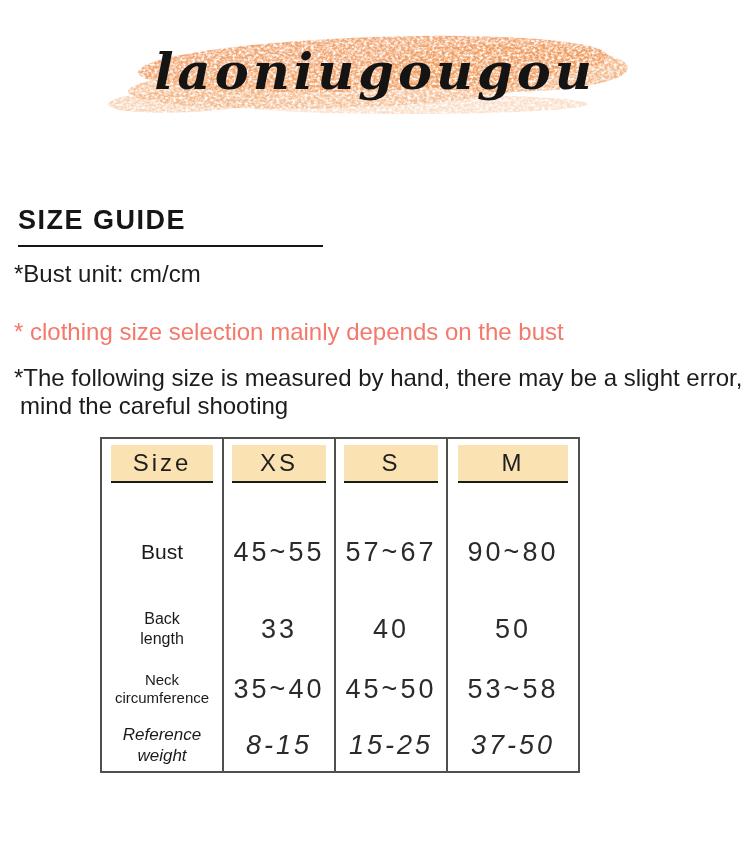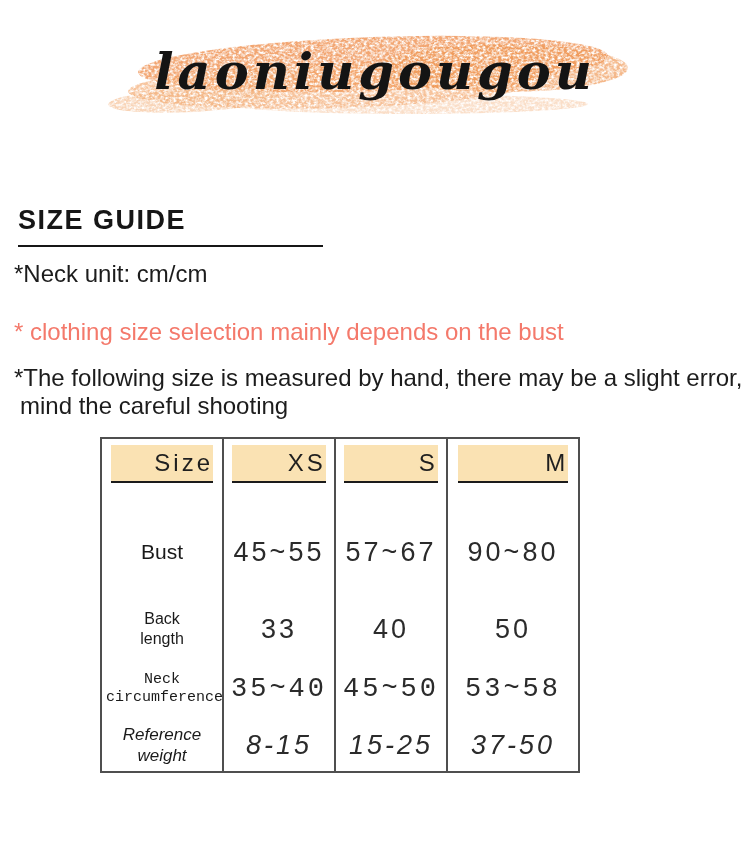--- a/index.html
+++ b/index.html
@@ -34,25 +34,25 @@
     width:478px;border:2px solid #4f4f4f;
   }
   table.size-table td{
     vertical-align:middle;text-align:center;padding:0;overflow:hidden;
   }
   table.size-table td + td{border-left:2px solid #4f4f4f;}
   col.c0{width:122px;} col.c1{width:112px;} col.c2{width:112px;} col.c3{width:132px;}
   tr.head{height:50px;}
   .hbox{
     width:85%;height:36px;margin:0 auto;background:#fae2b3;
-    border-bottom:2px solid #1b1b1b;display:flex;align-items:center;justify-content:flex-end;
+    border-bottom:2px solid #1b1b1b;display:flex;align-items:center;justify-content:center;
     font-size:24px;letter-spacing:3px;color:#1f1f1f;
   }
   tr.r0{height:112px;} tr.r0 td{padding-top:16px;}
-  tr.r1{height:58px;} tr.r2{height:62px;font-family:Liberation Mono, monospace;} tr.r3{height:52px;font-style:italic;}
+  tr.r1{height:58px;} tr.r2{height:62px;} tr.r3{height:52px;font-style:italic;}
   td.val{font-size:27px;letter-spacing:3px;color:#2b2b2b;}
   td.lbl{color:#1a1a1a;}
   .lbl-inner{display:inline-block;line-height:1.22;}
   tr.r0 td.lbl{font-size:21px;}
   tr.r1 td.lbl{font-size:16px;} tr.r1 .lbl-inner{max-width:70px;}
   tr.r2 td.lbl{font-size:15px;} tr.r2 .lbl-inner{max-width:112px;}
   tr.r3 td.lbl{font-size:17px;} tr.r3 .lbl-inner{max-width:92px;}
 </style>
 </head>
 <body>
@@ -74,21 +74,21 @@
       <ellipse cx="300" cy="78" rx="180" ry="10" fill="#f6bd92" opacity="0.5"></ellipse>
     </g>
   </svg>
   <div class="logo-text">laoniugougou</div>
 </div>
 
 <div class="content">
   <div class="page-title">SIZE GUIDE</div>
   <div class="title-underline"></div>
 
-  <div class="note note-unit">*Neck unit: cm/cm</div>
+  <div class="note note-unit">*Bust unit: cm/cm</div>
   <div class="note note-highlight">* clothing size selection mainly depends on the bust</div>
   <div class="note note-disclaimer">
     <div class="l1">*The following size is measured by hand, there may be a slight error,</div>
     <div class="l2">mind the careful shooting</div>
   </div>
 
   <table class="size-table">
     <colgroup>
         <col class="c0">
         <col class="c1">

